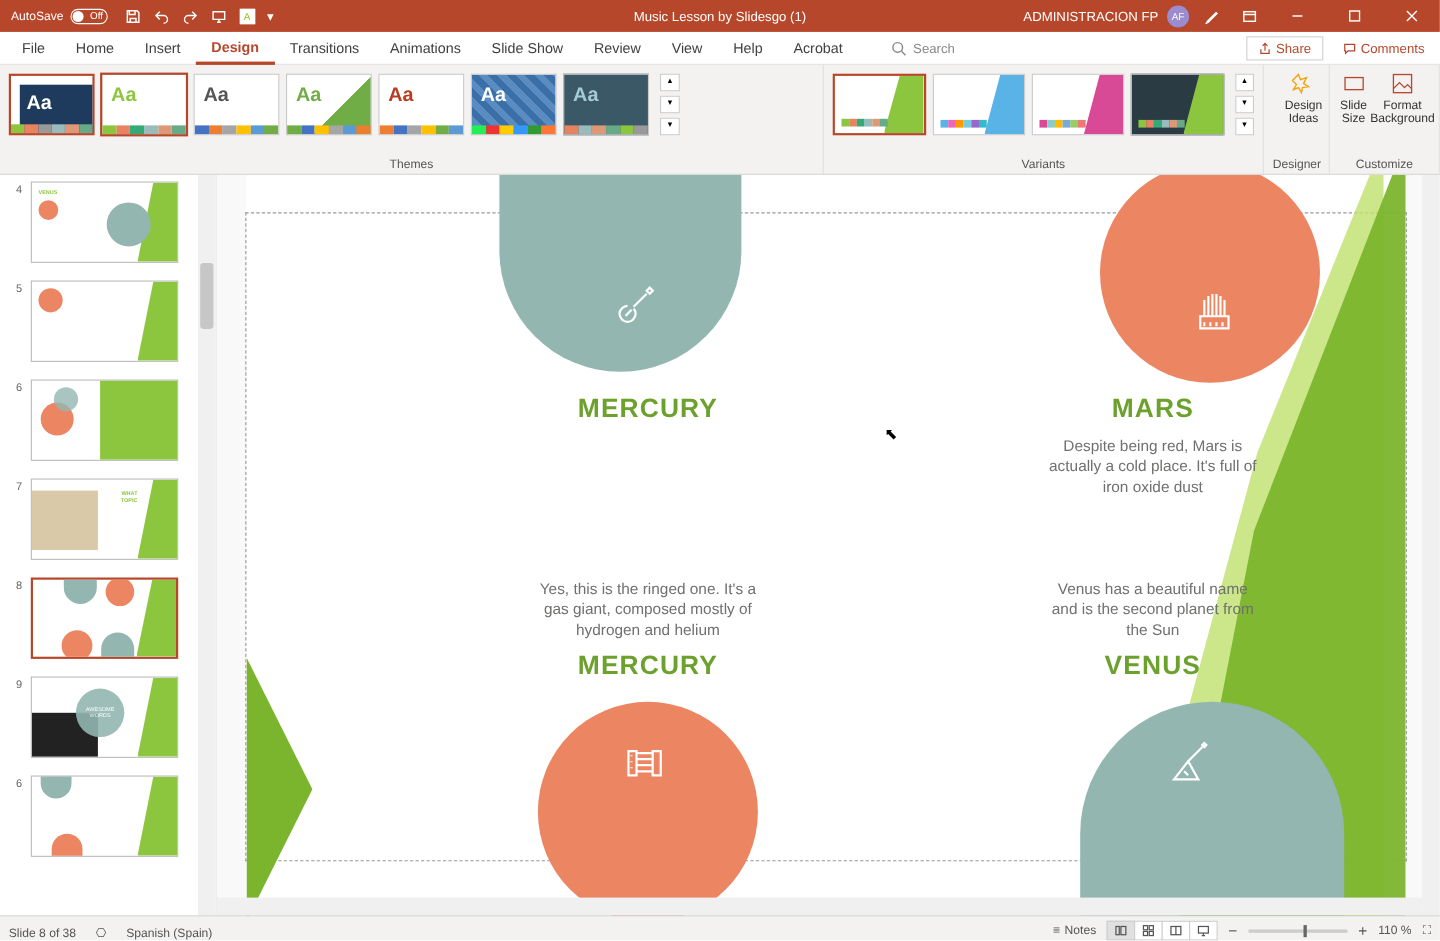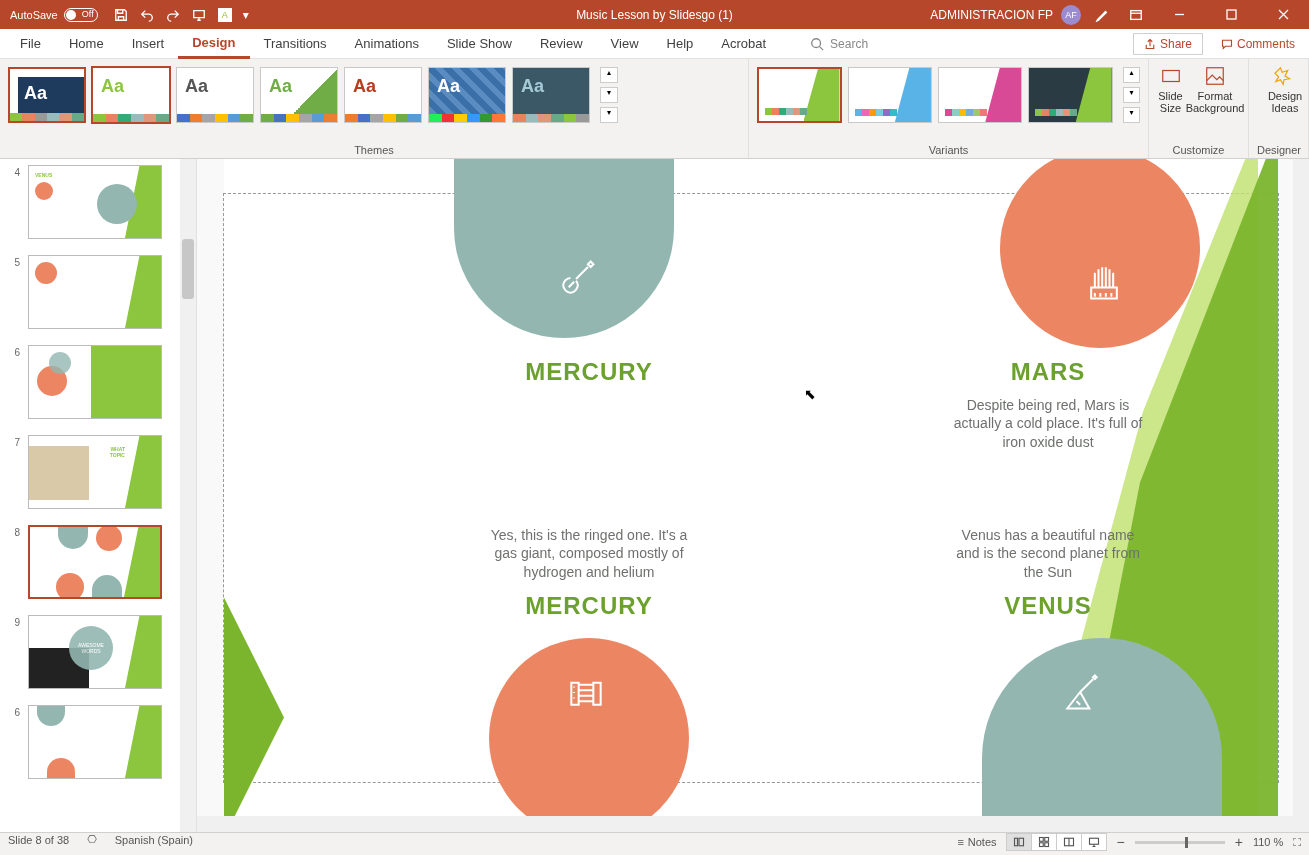--- a/index.html
+++ b/index.html
@@ -86,21 +86,21 @@
 .teal-blob-bot{position:absolute;right:56px;top:480px;width:240px;height:220px;background:#93b6b1;border-radius:120px 120px 0 0;}
 .slide-icon{position:absolute;color:#fff;}
 .slide-icon svg{width:44px;height:48px;stroke:#fff;fill:none;stroke-width:2.2;}
 
 .planet-title{font-size:24px;font-weight:600;color:#6ca12e;text-align:center;letter-spacing:1px;}
 .planet-text{font-size:14px;color:#6e716d;text-align:center;line-height:1.35;}
 .col-left{position:absolute;left:265px;width:200px;text-align:center;}
 .col-right{position:absolute;right:130px;width:200px;text-align:center;}
 .cursor-arrow{position:absolute;left:580px;top:228px;font-size:14px;color:#000;}
 
-.statusbar{height:23px;background:#f3f2f1;display:flex;align-items:flex-start;padding:0 8px;font-size:11px;color:#555;border-top:1px solid #d0d0d0;}
+.statusbar{height:23px;background:#f3f2f1;display:flex;align-items:flex-end;padding:0 8px;font-size:11px;color:#555;border-top:1px solid #d0d0d0;}
 .statusbar .left-status{display:flex;gap:18px;align-items:center;}
 .statusbar .right-status{margin-left:auto;display:flex;align-items:center;gap:10px;}
 .view-btns{display:flex;gap:0;}
 .vb{width:26px;height:18px;border:1px solid #ccc;display:flex;align-items:center;justify-content:center;cursor:pointer;background:#fff;margin-left:-1px;}
 .vb svg{width:12px;height:12px;stroke:#555;fill:none;stroke-width:1.5;}
 .vb.active{background:#e0e0e0;}
 .zoom-slider{width:90px;height:3px;background:#ccc;position:relative;}
 .zoom-slider::after{content:'';position:absolute;left:50px;top:-4px;width:3px;height:11px;background:#666;}
 </style>
 </head>
@@ -342,46 +342,46 @@
           </div>
         </div>
       <div class="gallery-arrows">
         <div class="ga-btn">▴</div>
         <div class="ga-btn">▾</div>
         <div class="ga-btn">▾</div>
       </div>
     </div>
     <div class="ribbon-group-label">Variants</div>
   </div>
+  <div class="ribbon-group designer-group">
+    <div class="cust-btn" style="width:56px;">
+      <svg viewBox="0 0 24 24" style="stroke:#f2a100">
+          <path d="M7 3l2 5 6-2-3 6 5 3-6 1-1 5-3-5-5 2 3-5-4-4z"></path>
+        </svg>
+      <span>Design Ideas</span>
+    </div>
+    <div class="ribbon-group-label">Designer</div>
+  </div>
   <div class="ribbon-group customize-group">
     <div class="customize-col">
       <div class="cust-btn">
         <svg viewBox="0 0 24 24">
             <rect x="3" y="6" width="18" height="12"></rect>
           </svg>
         <span>Slide Size</span>
       </div>
       <div class="cust-btn">
         <svg viewBox="0 0 24 24">
             <rect x="3" y="3" width="18" height="18"></rect>
             <path d="M3 17l6-6 5 5 3-3 4 4"></path>
           </svg>
         <span>Format Background</span>
       </div>
     </div>
     <div class="ribbon-group-label">Customize</div>
-  </div>
-  <div class="ribbon-group designer-group">
-    <div class="cust-btn" style="width:56px;">
-      <svg viewBox="0 0 24 24" style="stroke:#f2a100">
-          <path d="M7 3l2 5 6-2-3 6 5 3-6 1-1 5-3-5-5 2 3-5-4-4z"></path>
-        </svg>
-      <span>Design Ideas</span>
-    </div>
-    <div class="ribbon-group-label">Designer</div>
   </div>
 </div>
 
 <div class="workspace">
   <div class="thumb-panel">
     <div class="thumb-list">
       <div class="thumb-row">
           <div class="thumb-num">4</div>
           <div class="thumb-img">
             <div class="th-green-shape"></div>

